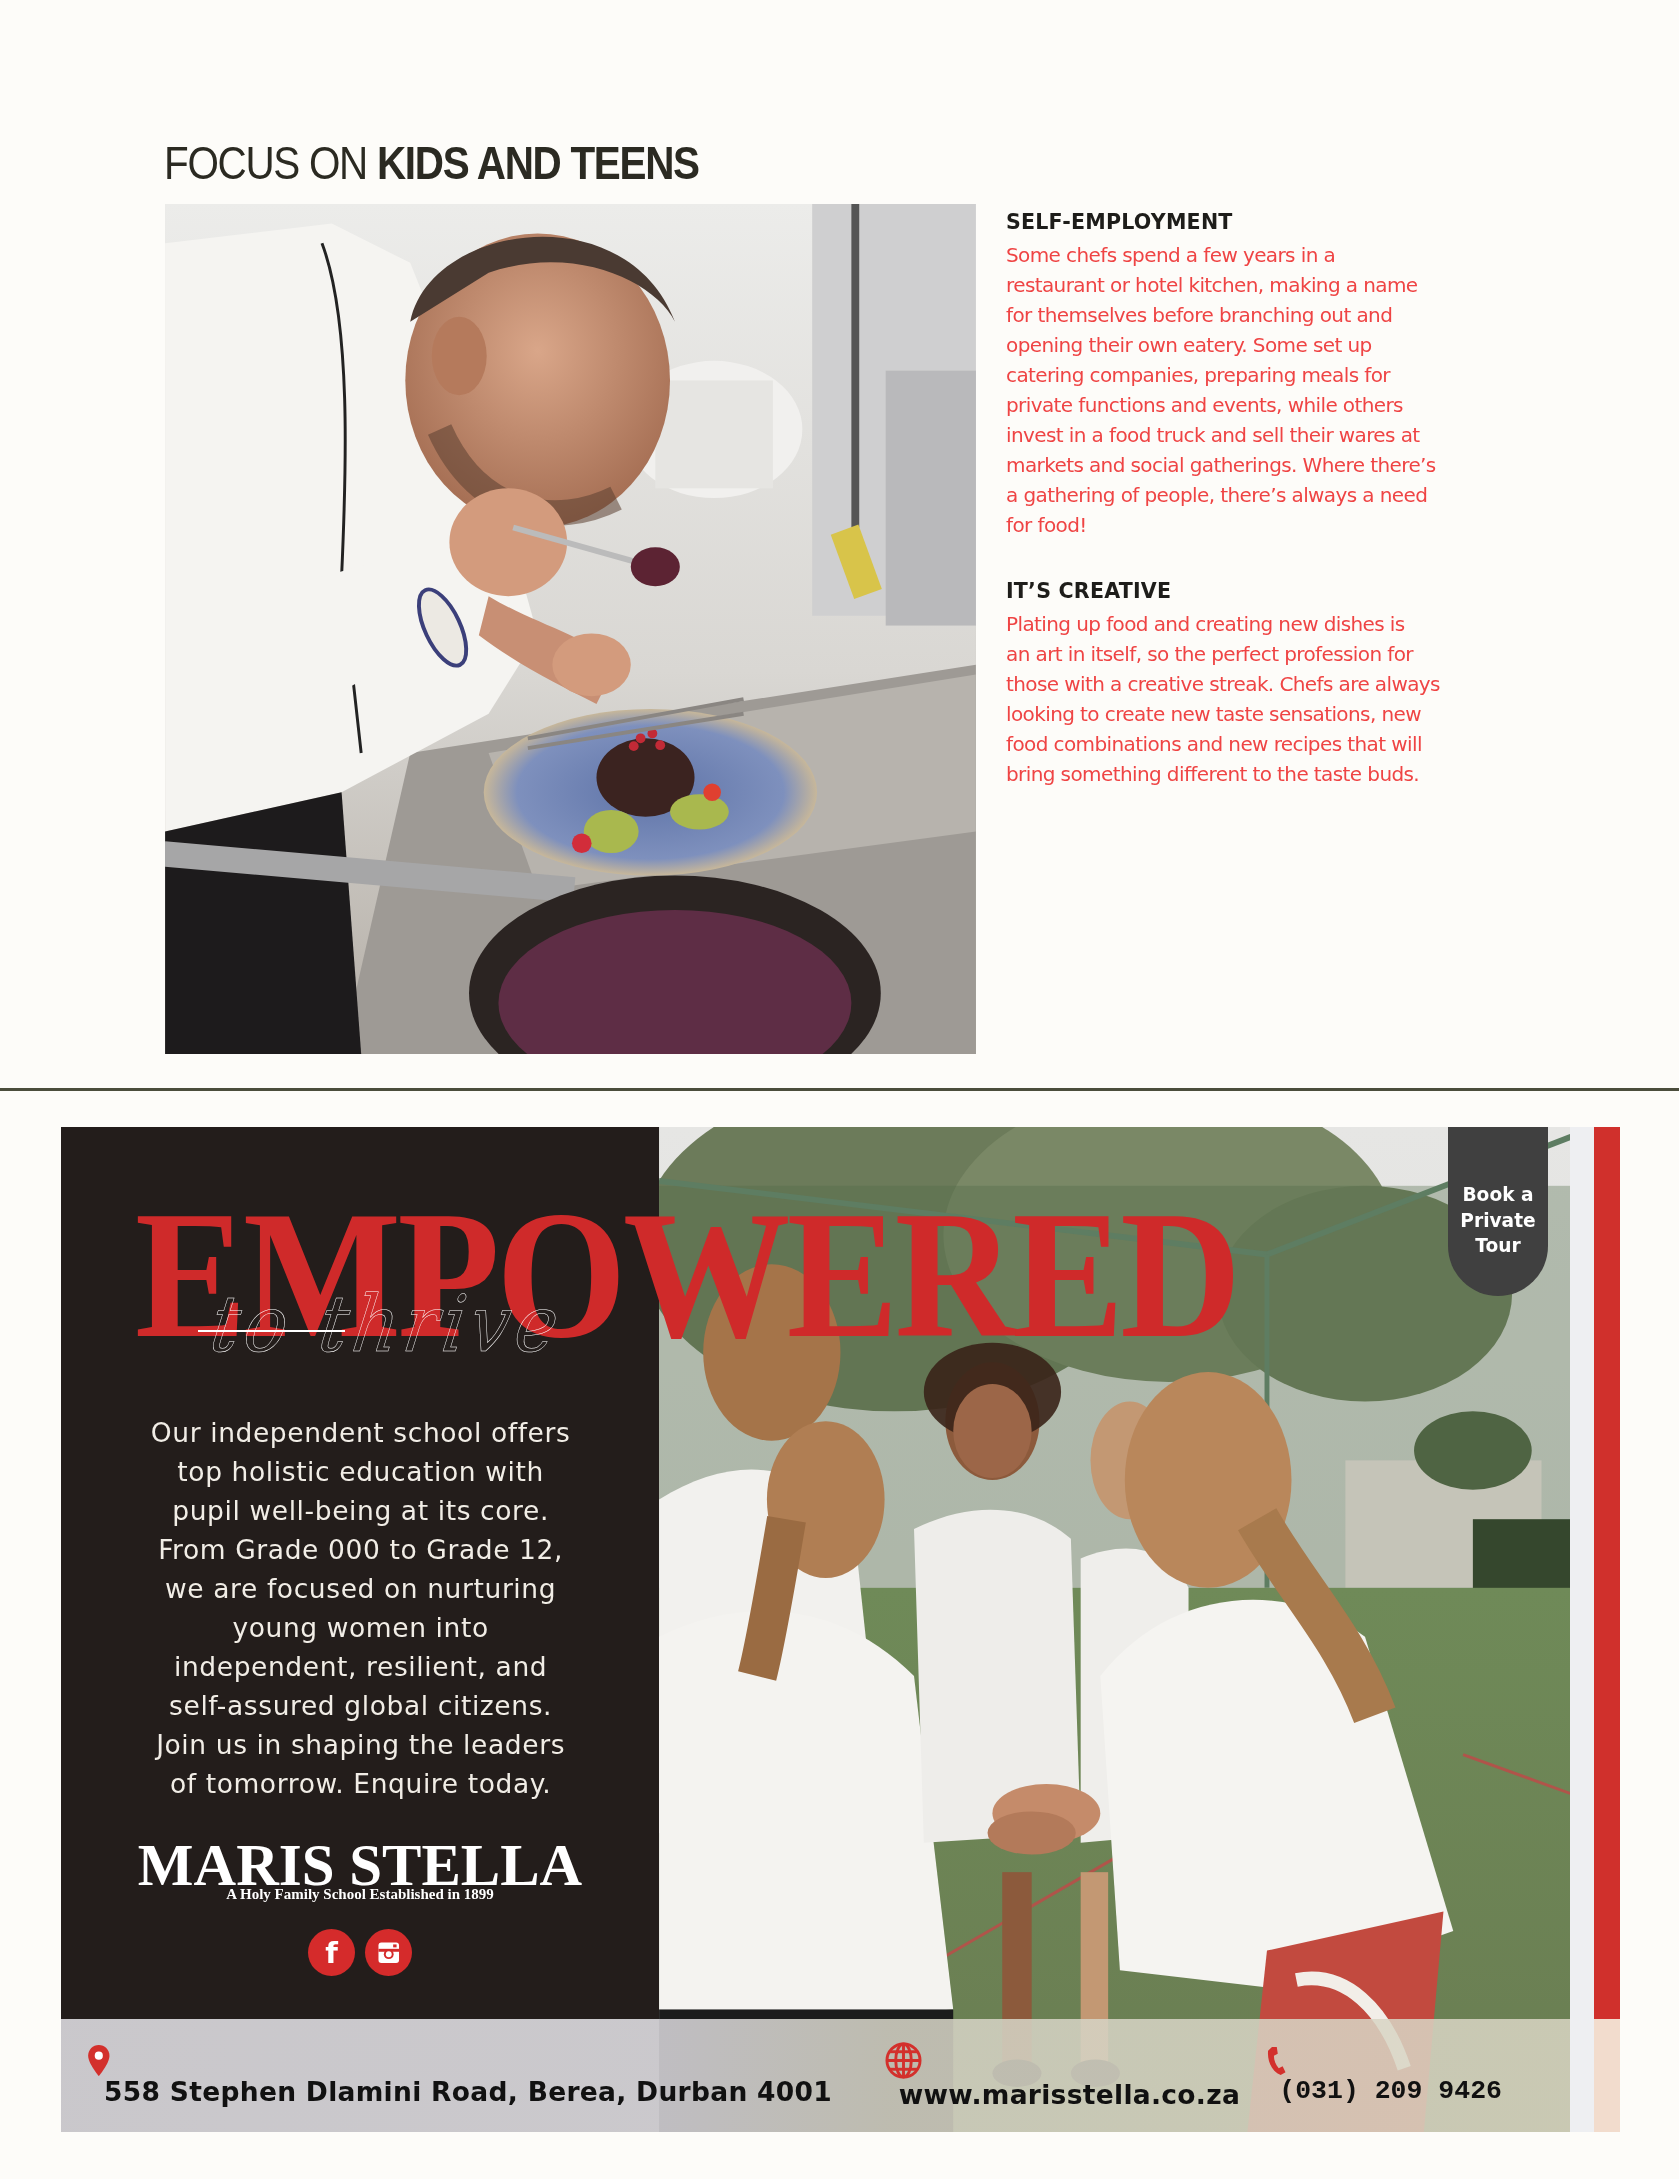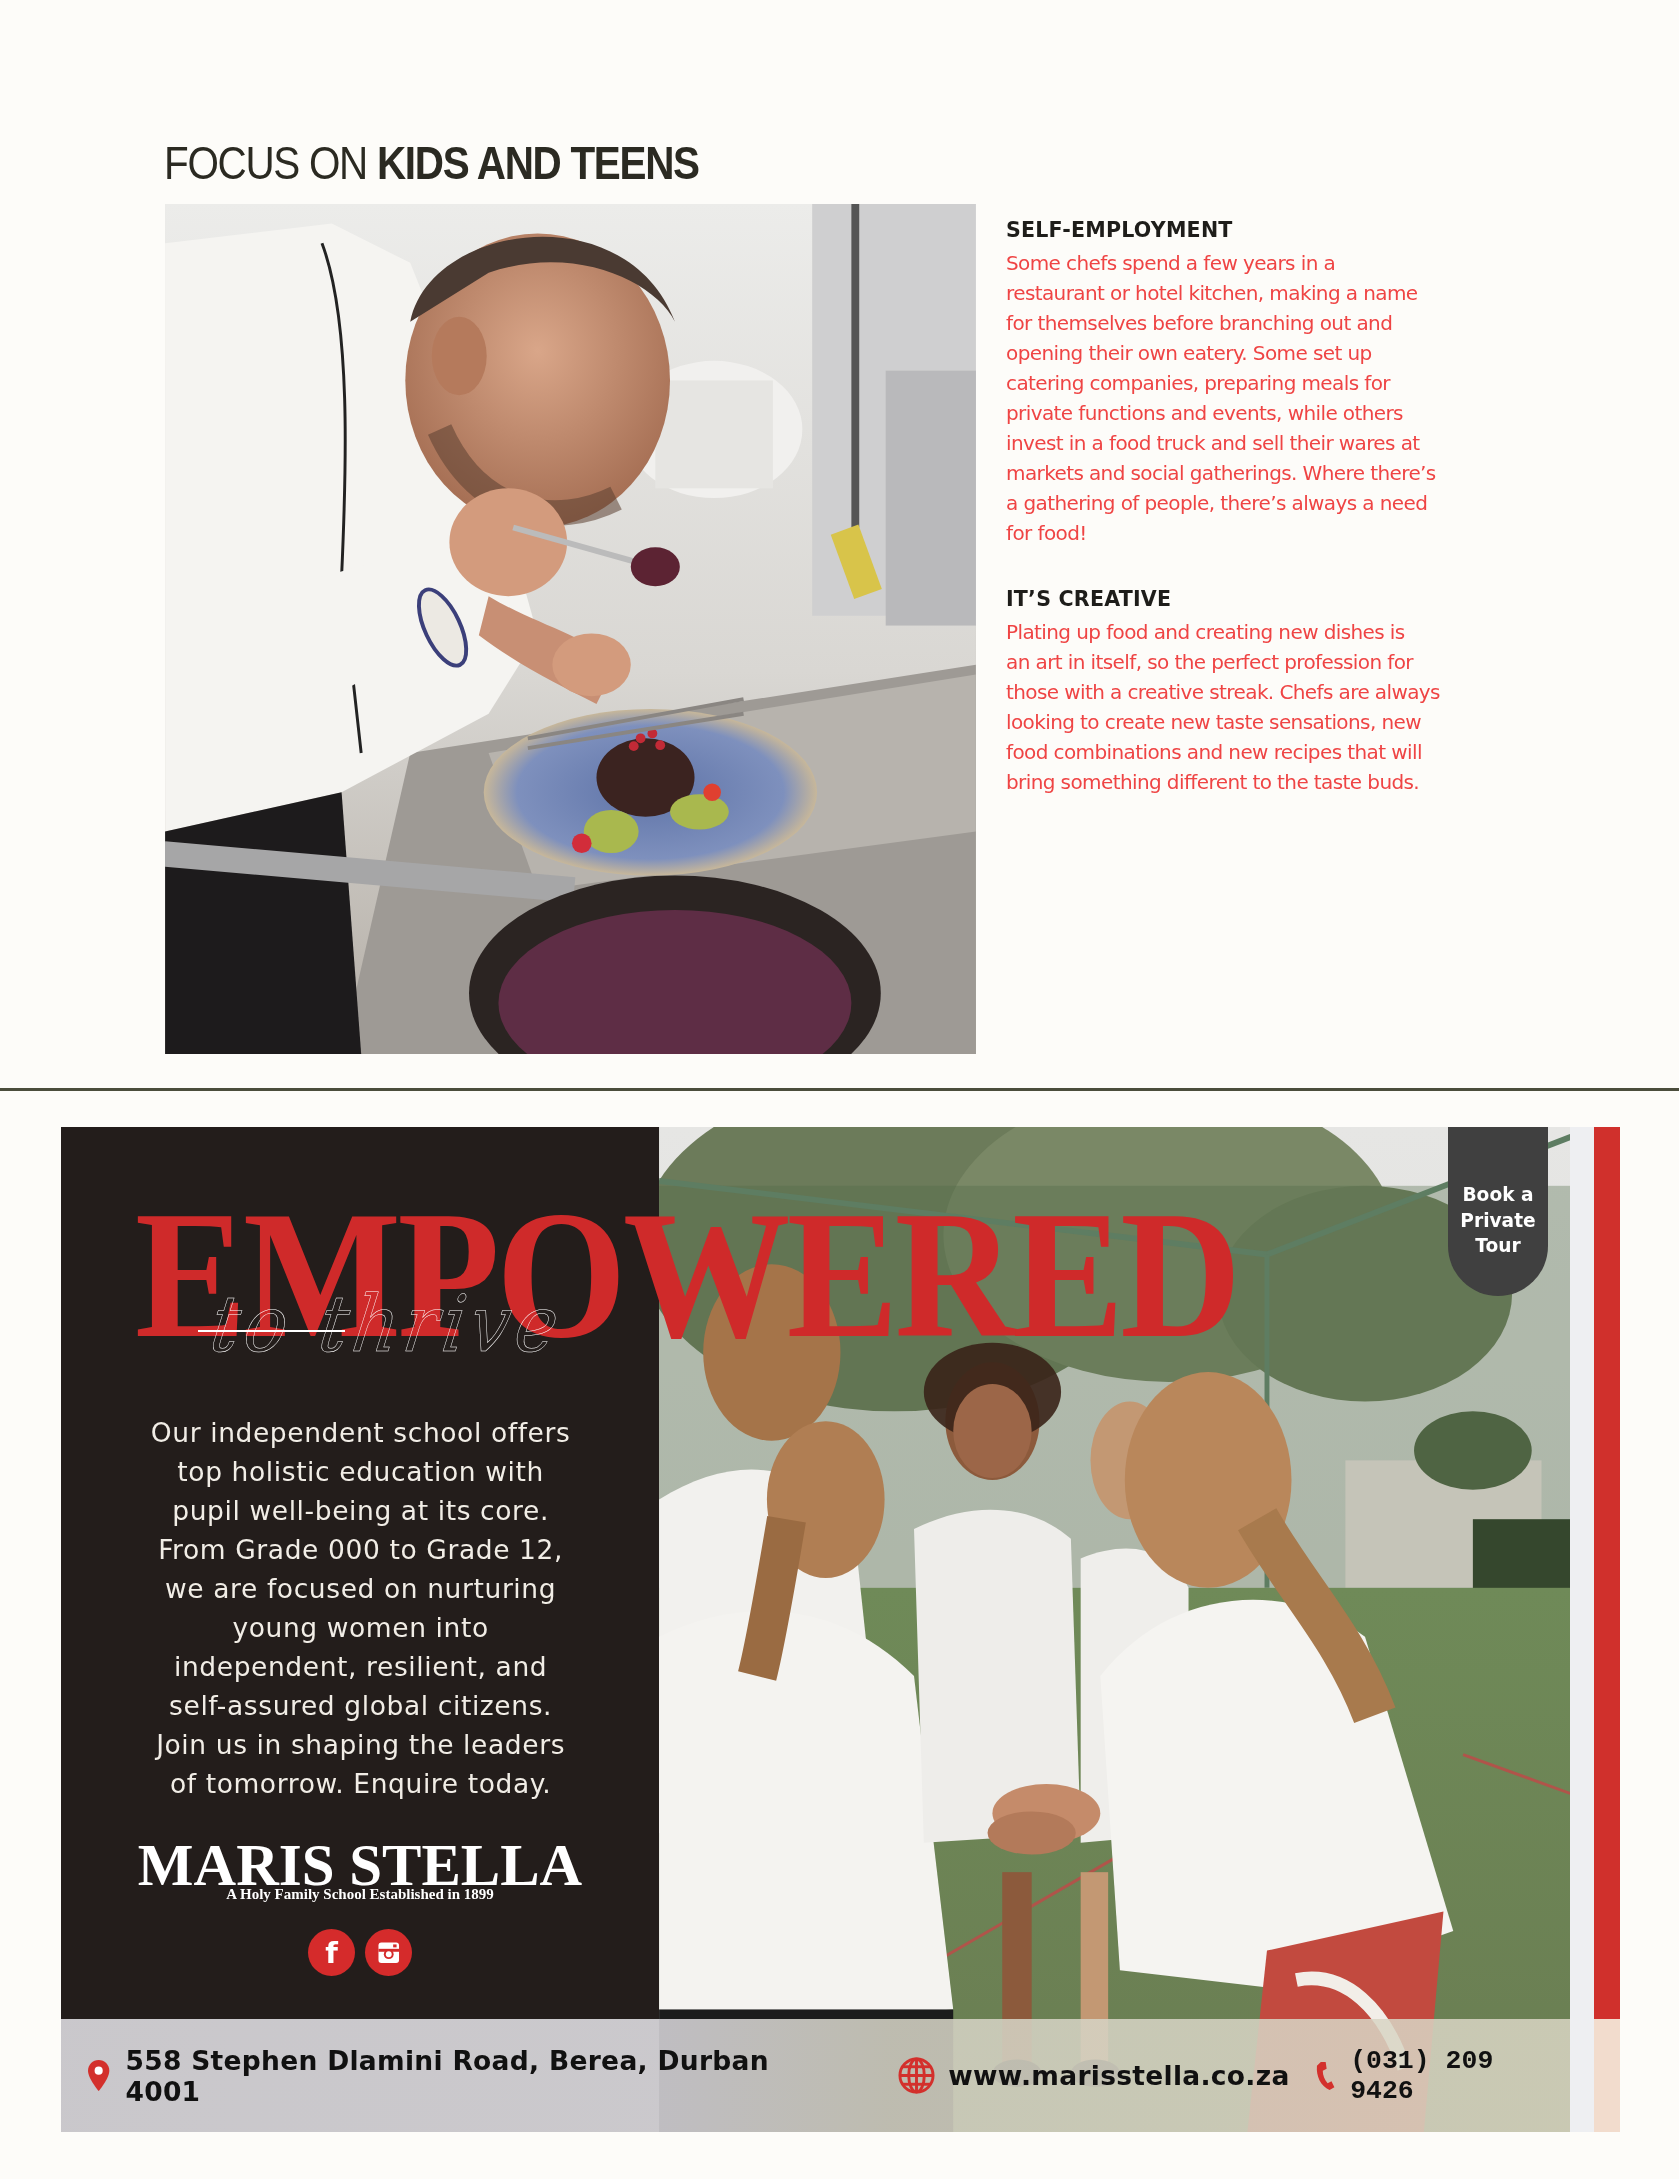--- a/index.html
+++ b/index.html
@@ -22,21 +22,21 @@
   }
   .kicker .light { font-weight:400; }
   .kicker .bold { font-weight:700; }
 
   .chef-photo {
     left:165px; top:204px; width:811px; height:850px;
     overflow:hidden;
     background:linear-gradient(180deg,#e7e6e2 0%,#d8d6d1 40%,#bdb8b0 70%,#8f8a84 100%);
   }
 
-  .article-col { left:1006px; top:210px; width:510px;margin-top:8px; }
+  .article-col { left:1006px; top:210px; width:510px; }
   .art-section { margin-bottom:39px; }
   .art-heading {
     font-family:"DejaVu Sans", sans-serif;
     font-weight:700; font-size:20.6px; color:#1e1d1a;
     letter-spacing:0.2px; margin-bottom:5.9px;
   }
   .art-body {
     font-family:"DejaVu Sans", sans-serif;
     font-size:20px; line-height:30px; color:#ef4444;
     letter-spacing:-0.6px;
@@ -113,21 +113,21 @@
     font-size:18.6px; line-height:25.5px; color:#ffffff;
     white-space:pre-line; padding-top:17.6px; box-sizing:border-box;
   }
 
   .contact-bar {
     left:0; top:892px; width:1509px; height:113px;
     background:linear-gradient(90deg,rgba(200,198,202,0.97) 0%,rgba(200,198,202,0.95) 40%,rgba(212,210,196,0.88) 55%,rgba(218,214,196,0.85) 100%);
     display:flex; align-items:center;
     font-family:"DejaVu Sans", sans-serif; font-weight:700; color:#111;
   }
-  .contact-item { display:flex; align-items:center; }
+  .contact-item { display:flex; align-items:flex-start;flex-direction:column; }
   .contact-text { font-size:26.5px; letter-spacing:0.3px; }
   .phone-text { font-family:Liberation Mono, monospace; font-weight:700; font-size:26.5px; }
 </style>
 </head>
 <body>
 
 <div class="abs kicker">
   <span class="light">FOCUS ON </span><span class="bold">KIDS AND TEENS</span>
 </div>
 

